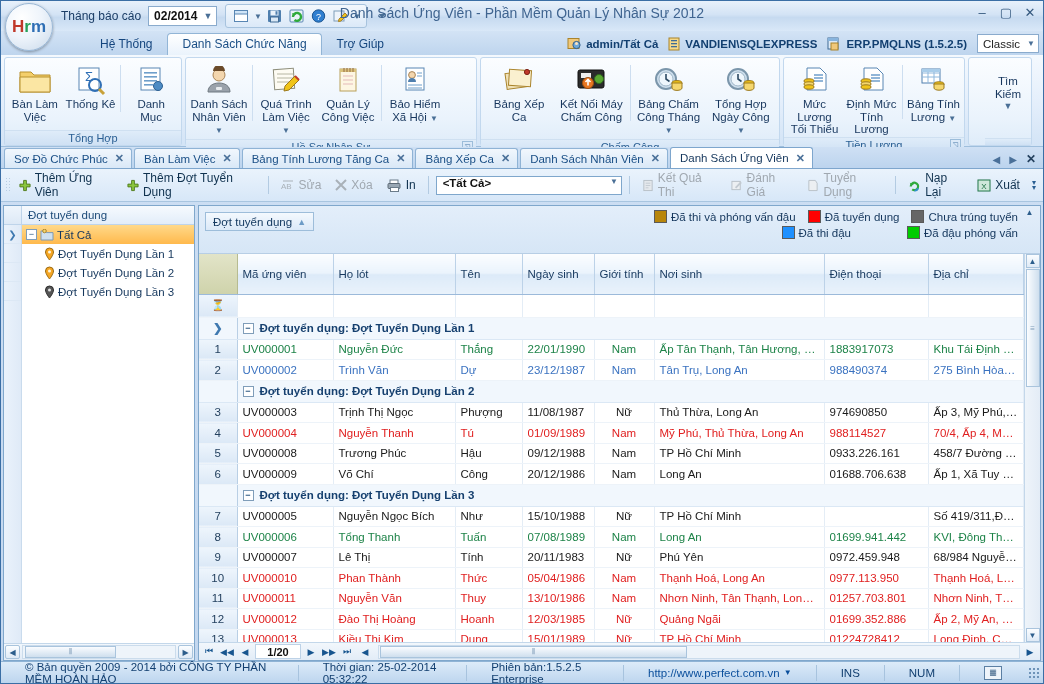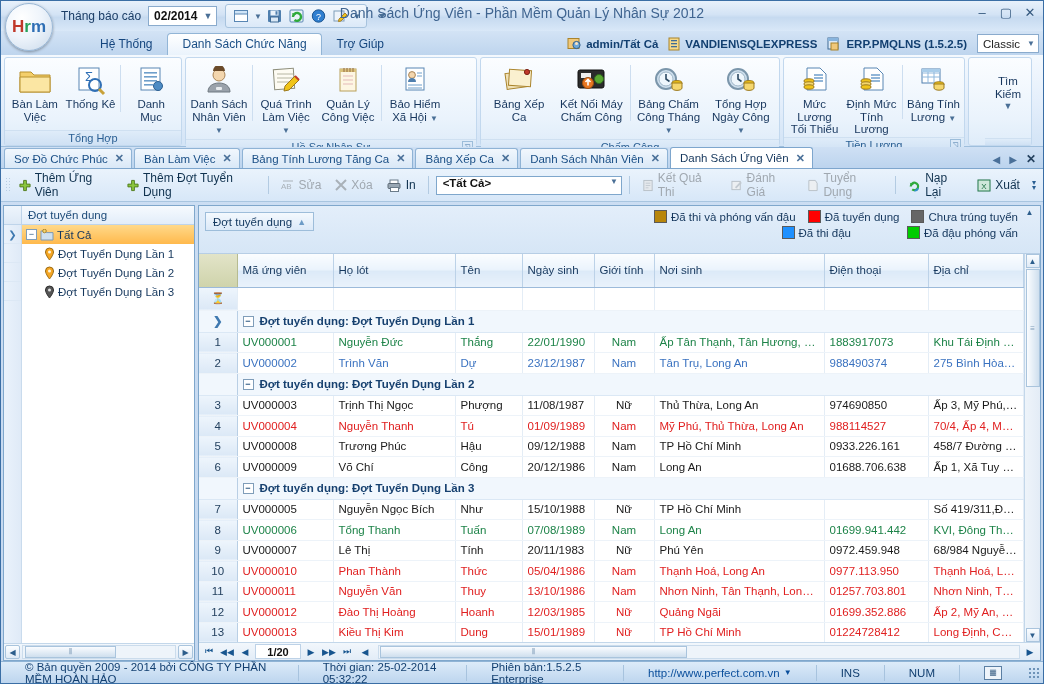--- a/index.html
+++ b/index.html
@@ -224,21 +224,21 @@
   .legit { display:flex; align-items:center; gap:4px; font-size:11.5px; color:#14365c;}
   .sw { width:13px; height:13px; border:1px solid #5a5a5a; }
   .legend-scroll {
     position:absolute; right:3px; top:2px; width:15px; height:36px;
     display:flex; flex-direction:column; align-items:center;
   }
   .legend-scroll .a { font-size:8px; color:#2d5e8c; }
 
   table.grid { width:100%; border-collapse:collapse; table-layout:fixed; }
   .grid th {
-    height:33px; font-weight:normal; font-size:11.5px; color:#16385e; text-align:left;
+    height:40px; font-weight:normal; font-size:11.5px; color:#16385e; text-align:left;
     padding:0 5px; border-right:1px solid #bcd2e8; border-bottom:1px solid #9cbada;
     background: linear-gradient(180deg,#fbfdff 0%,#eaf3fc 48%,#dceaf8 52%,#e9f2fb 100%);
   }
   .grid th.rowhdr {
     width:38px; background: linear-gradient(180deg,#e2e4c8,#cfd3ab); border-right:1px solid #b6bb91;
   }
   .grid td {
     height:20.5px; font-size:11.5px; padding:0 5px; border-right:1px solid #e4edf6;
     border-bottom:1px solid #edf3f9; white-space:nowrap; overflow:hidden; text-overflow:ellipsis;
   }

